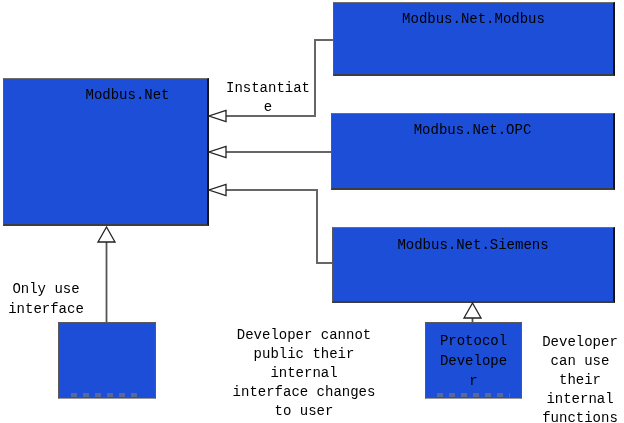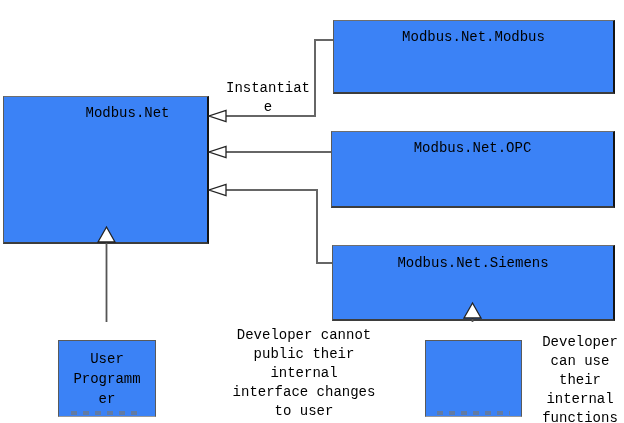--- a/index.html
+++ b/index.html
@@ -13,26 +13,25 @@
     height: 423px;
     background: #ffffff;
     font-family: "Liberation Mono", "DejaVu Sans Mono", monospace;
     font-size: 14px;
     color: #000000;
     overflow: hidden;
   }
   .box {
     position: absolute;
     box-sizing: border-box;
-    background: #3b82f6;
+    background: #1d4ed8;
     border-top: 1px solid #6e6e6e;
     border-left: 1px solid #5a5a5a;
     border-right: 2px solid #141414;
     border-bottom: 2px solid #3d3d3d;
-    margin-top: 18px;
   }
   .box.small {
     border: 1px solid #5a5a5a;
     border-bottom-color: #9a9a9a;
   }
   .box-title {
     text-align: center;
     padding-top: 8px;
     white-space: nowrap;
   }
@@ -80,27 +79,27 @@
 
   <div class="box" style="left:332px; top:227px; width:283px; height:76px;">
     <div class="box-title" style="padding-top:9px;">Modbus.Net.Siemens</div>
   </div>
 
   <div class="box" style="left:331px; top:113px; width:284px; height:77px;">
     <div class="box-title">Modbus.Net.OPC</div>
   </div>
 
   <div class="box small" style="left:58px; top:322px; width:98px; height:77px;">
-    <div class="box-label">User
-Programm
-er</div>
     <div class="clip-artifact"></div>
   </div>
 
   <div class="box small" style="left:425px; top:322px; width:97px; height:77px;">
+    <div class="box-label">Protocol
+Develope
+r</div>
     <div class="clip-artifact"></div>
   </div>
 
   <svg class="overlay" width="624" height="423" viewBox="0 0 624 423">
 
     <polyline points="333,40 315,40 315,116 226,116" fill="none" stroke="#666666" stroke-width="2"></polyline>
     <polygon points="226,110.5 226,121.5 209,116" fill="#ffffff" stroke="#222222" stroke-width="1.3"></polygon>
 
     <polyline points="331,152 226,152" fill="none" stroke="#666666" stroke-width="2"></polyline>
     <polygon points="226,146.5 226,157.5 209,152" fill="#ffffff" stroke="#222222" stroke-width="1.3"></polygon>
@@ -111,20 +110,22 @@
     <line x1="106.5" y1="242" x2="106.5" y2="322" stroke="#555555" stroke-width="1.8"></line>
     <polygon points="106.5,227 98,242 115,242" fill="#ffffff" stroke="#222222" stroke-width="1.3"></polygon>
 
     <line x1="472.5" y1="318" x2="472.5" y2="322" stroke="#555555" stroke-width="1.8"></line>
     <polygon points="472.5,303 464,318 481,318" fill="#ffffff" stroke="#222222" stroke-width="1.3"></polygon>
   </svg>
 
   <div class="annotation" style="left:217px; top:55px; width:102px;">Instantiat
 e</div>
 
+  <div class="annotation" style="left:2px; top:255px; width:88px; line-height:20px;">Only use
+interface</div>
 
   <div class="annotation" style="left:218px; top:302px; width:172px;">Developer cannot
 public their
 internal
 interface changes
 to user
 programmer.</div>
 
   <div class="annotation" style="left:530px; top:309px; width:100px;">Developer
 can use

